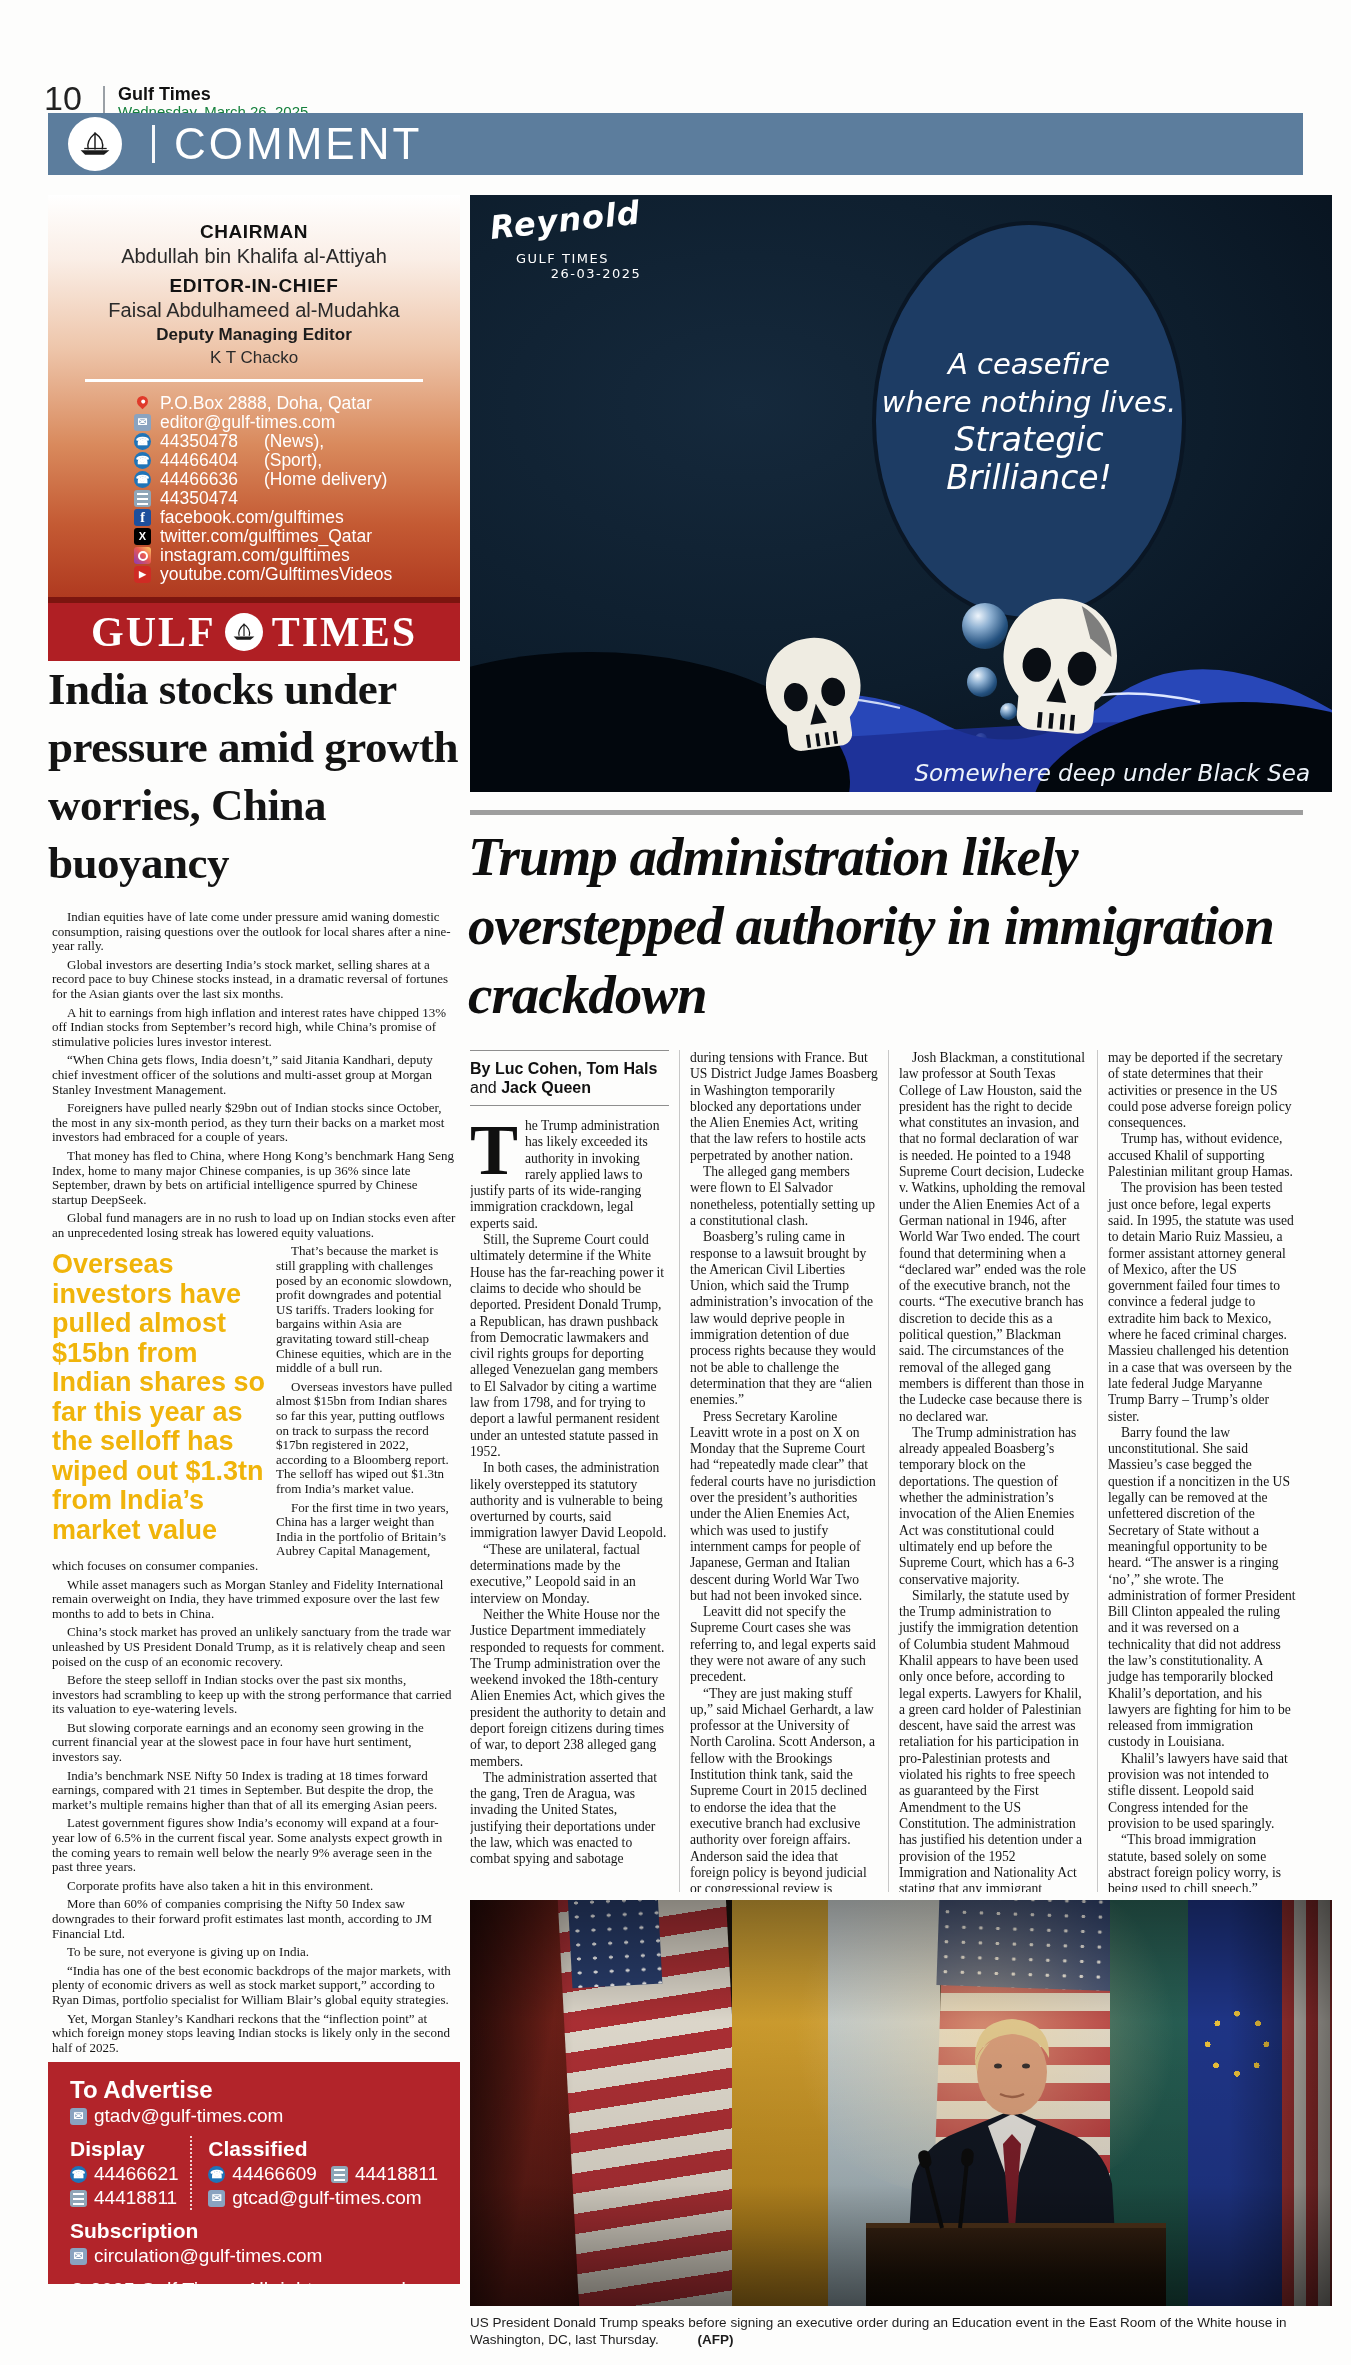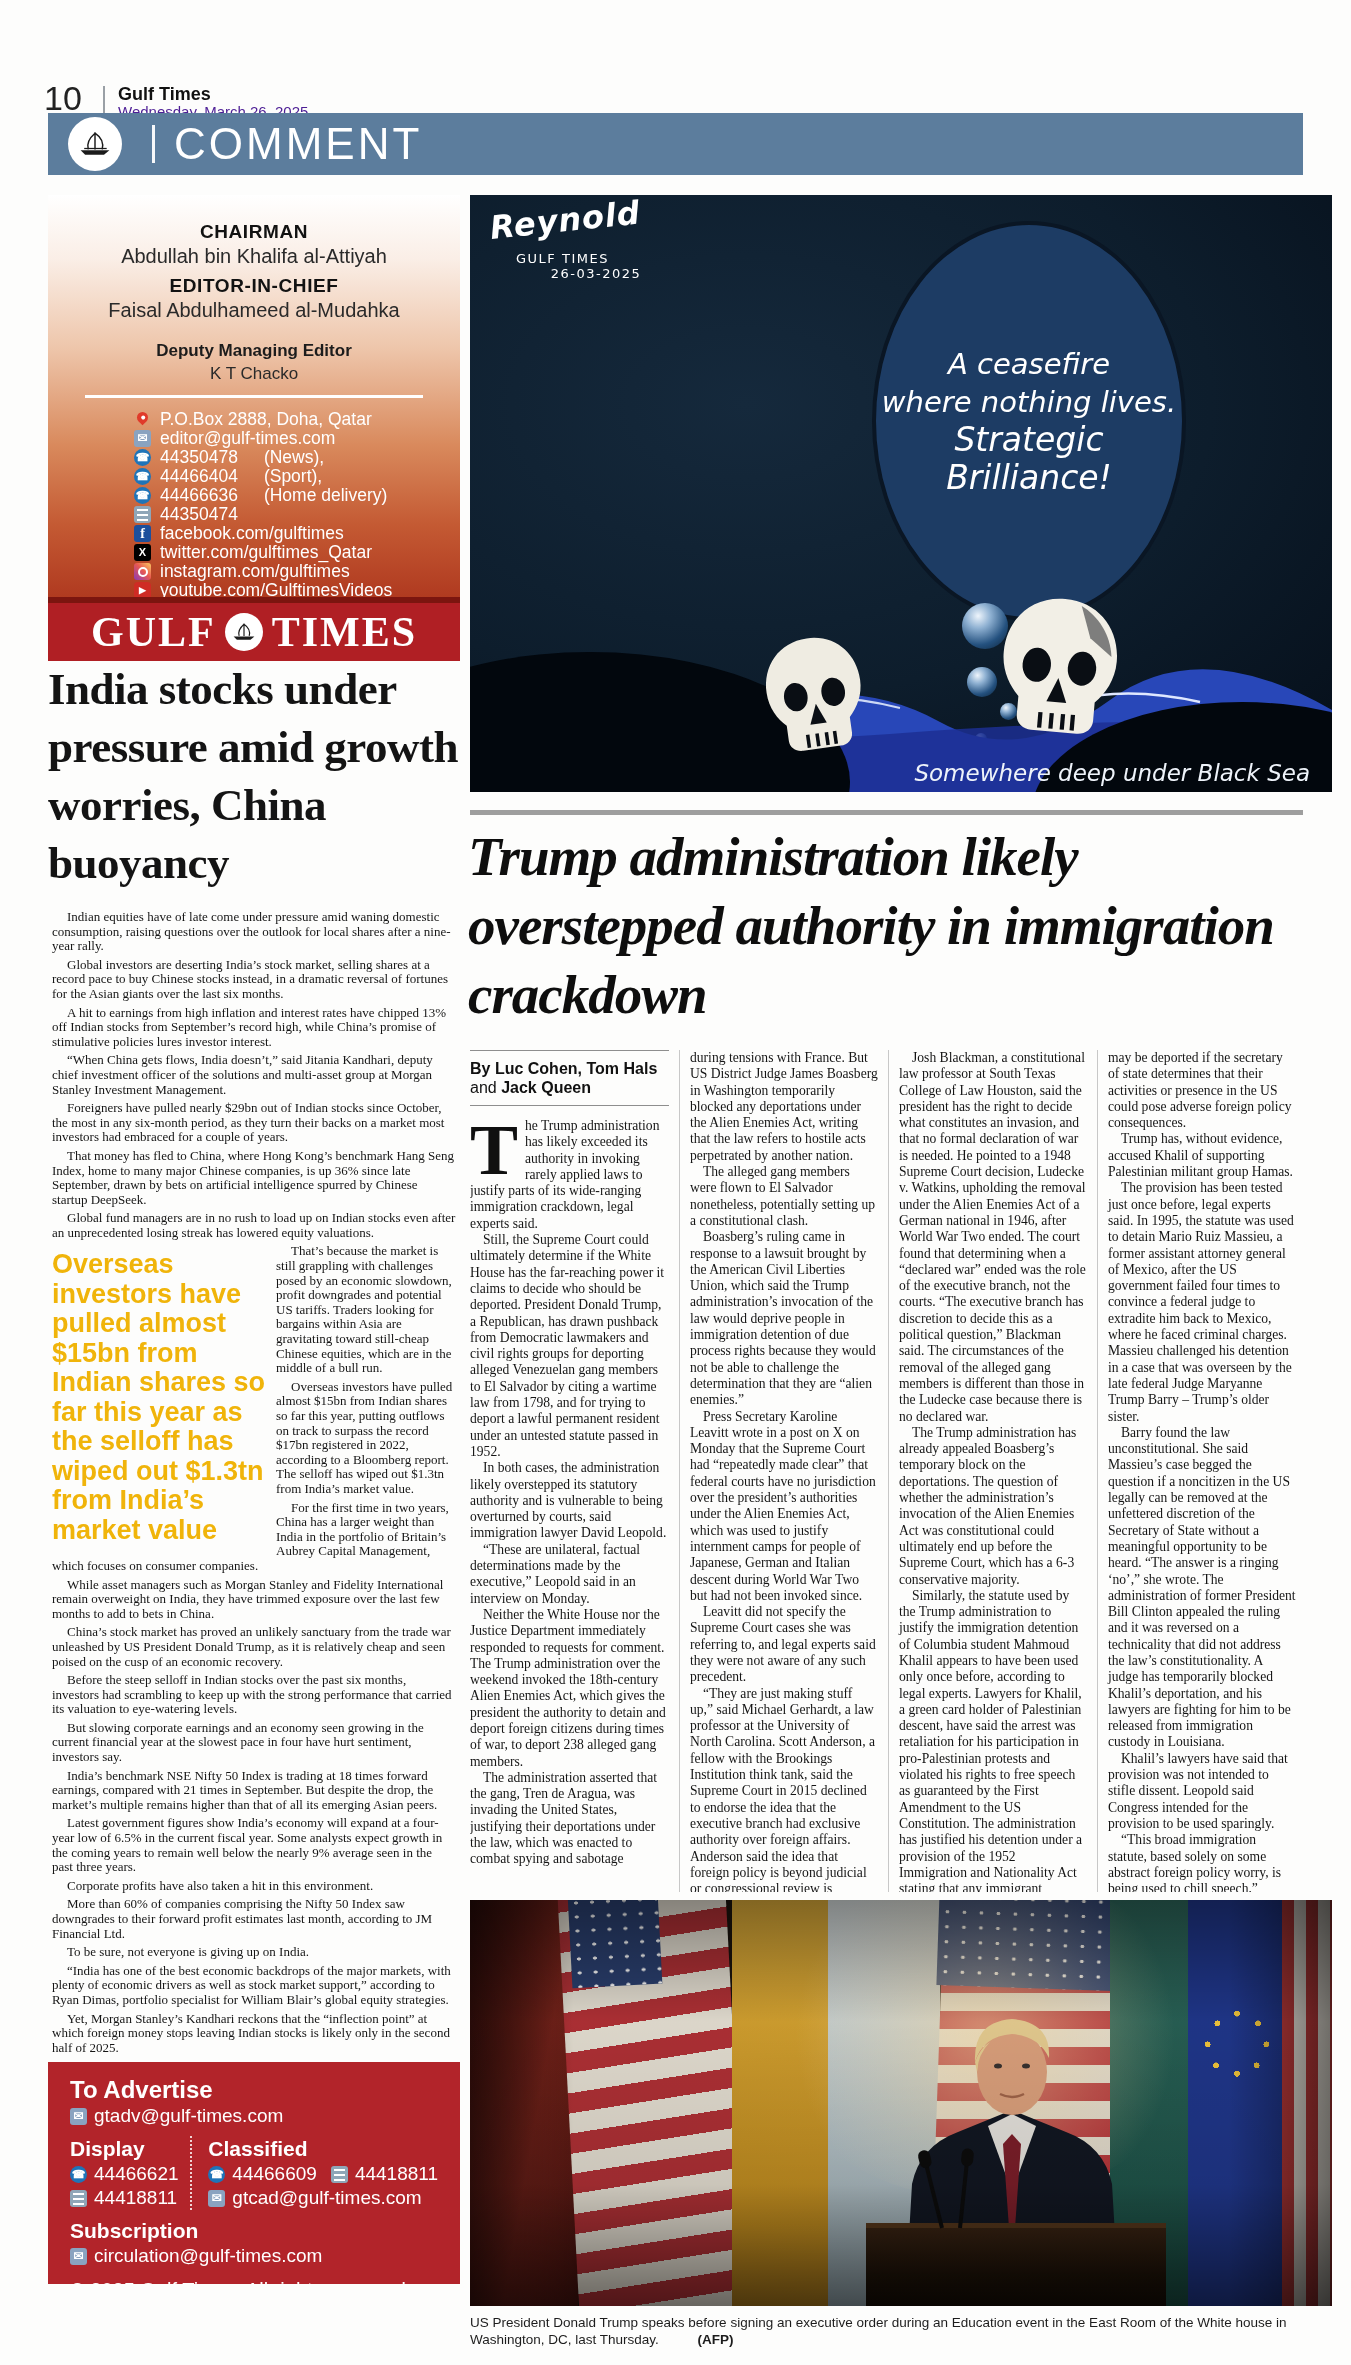--- a/index.html
+++ b/index.html
@@ -3,33 +3,33 @@
 <meta charset="utf-8">
 <style>
   html,body{margin:0;padding:0;}
   body{width:1351px;height:2365px;background:#fdfdfc;position:relative;overflow:hidden;
        font-family:"Liberation Serif",serif;color:#111;}
   .abs{position:absolute;}
   
   .pageno{left:44px;top:80px;font:400 34px/36px "Liberation Sans",sans-serif;color:#222;}
   .hdr-div{left:103px;top:86px;width:2px;height:34px;background:#9aa0a6;}
   .mast-name{left:118px;top:84px;font:700 18px/20px "Liberation Sans",sans-serif;color:#111;}
-  .mast-date{left:118px;top:103px;font:400 15px/17px "Liberation Sans",sans-serif;color:#4c1d95;}
+  .mast-date{left:118px;top:103px;font:400 15px/17px "Liberation Sans",sans-serif;color:#15803d;}
   .banner{left:48px;top:113px;width:1255px;height:62px;background:#5c7d9d;}
   .banner-circle{position:absolute;left:20px;top:4px;width:54px;height:54px;border-radius:50%;
        background:#fff;display:flex;align-items:center;justify-content:center;}
   .banner-pipe{position:absolute;left:104px;top:12px;width:3px;height:38px;background:rgba(255,255,255,.95);}
   .banner-title{position:absolute;left:126px;top:0;font:400 44px/62px "Liberation Sans",sans-serif;
        color:#fff;letter-spacing:3px;}
   
   .mhbox{left:48px;top:195px;width:412px;height:402px;overflow:hidden;text-align:center;
        background:linear-gradient(180deg,#ffffff 0%,#faeee6 16%,#eec6ab 38%,#d98a5d 62%,#c45a33 82%,#b03a20 100%);}
   .mh-label{font:700 19px/22px "Liberation Sans",sans-serif;color:#121212;letter-spacing:.6px;}
   .mh-name{font:400 20px/26px "Liberation Sans",sans-serif;color:#2a2a2a;}
-  .mh-label2{font:700 17px/24px "Liberation Sans",sans-serif;color:#1c1c1c;margin-top:16px;}
+  .mh-label2{font:700 17px/24px "Liberation Sans",sans-serif;color:#1c1c1c;margin-top:0;}
   .mh-name2{font:400 17px/22px "Liberation Sans",sans-serif;color:#2a2a2a;}
   .mh-rule{width:82%;height:3px;background:#fff;border:0;margin:10px auto 12px auto;}
   .contacts{text-align:left;padding-left:86px;}
   .crow{display:flex;align-items:center;height:19px;margin-bottom:0;
         font:400 17.5px/19px "Liberation Sans",sans-serif;color:#fff;}
   .cnote{margin-left:26px;}
   .ic{flex:0 0 auto;display:inline-flex;align-items:center;justify-content:center;width:17px;height:17px;
       margin-right:9px;border-radius:3px;font:700 11px/17px "Liberation Sans",sans-serif;color:#fff;}
   .ic-pin{width:11px;height:11px;margin:0 12px 4px 3px;background:#e03a2a;border-radius:50% 50% 50% 0;
       transform:rotate(-45deg);position:relative;}

